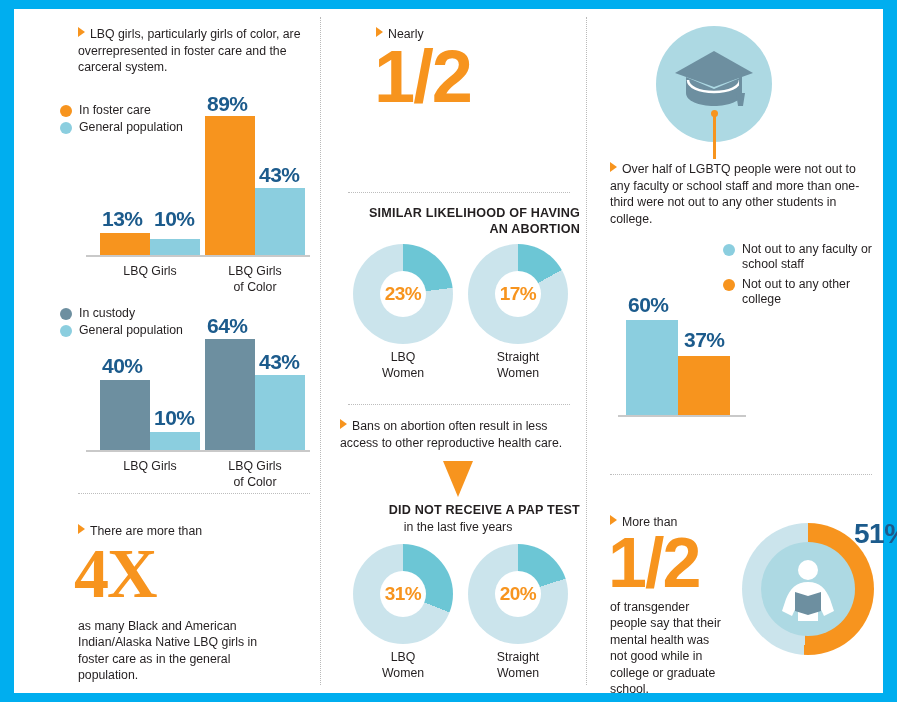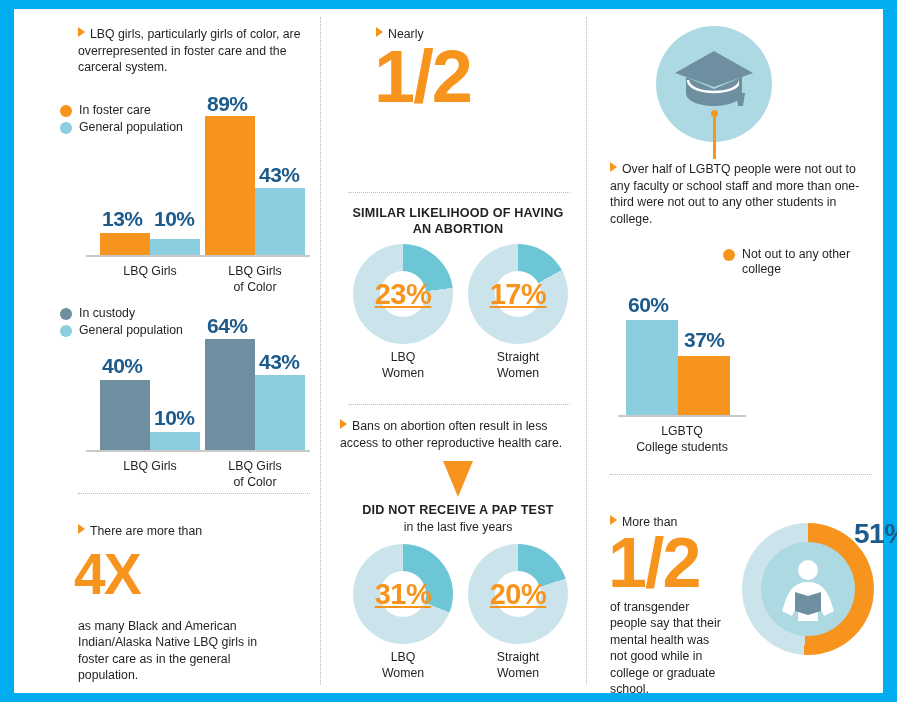--- a/index.html
+++ b/index.html
@@ -78,28 +78,28 @@
     line-height:15.5px;
   }
 
   
   .donut{position:absolute;border-radius:50%;}
   .donut-hole{
     position:absolute;border-radius:50%;background:#fff;
     display:flex;align-items:center;justify-content:center;
   }
   .donut-val{
-    color:#F7941E;font-weight:bold;font-size:29px;letter-spacing:-0.5px;text-decoration:underline;
+    color:#F7941E;font-weight:bold;font-size:19px;letter-spacing:-0.5px;
   }
   .donut-cap{
     position:absolute;text-align:center;font-size:12.3px;color:#231f20;line-height:15.5px;
   }
 
   .sect-title{
-    position:absolute;text-align:center;
+    position:absolute;text-align:right;
     font-weight:bold;font-size:12.6px;color:#231f20;
     letter-spacing:0.2px;line-height:16px;
   }
   .sect-sub{
     position:absolute;text-align:center;font-size:12.3px;color:#231f20;
   }
 
   .capcircle{
     position:absolute;border-radius:50%;background:#ADD9E3;
   }
@@ -192,21 +192,21 @@
         <div>of Color</div>
       </div>
     </div>
 
     <div class="hdiv" style="left:64px;top:484px;width:232px;"></div>
 
     <div style="position:absolute;left:64px;top:514px;width:240px;">
       <p class="body-text" style="margin:0;">
         <span class="tri"></span><span>There are more than</span>
       </p>
-      <div class="bignum" style="font-size:57px;line-height:72px;margin-top:-2px;margin-left:-4px;">4X</div>
+      <div class="bignum" style="font-size:70px;line-height:72px;margin-top:-2px;margin-left:-4px;font-family:Liberation Serif, serif;">4X</div>
       <p class="body-text" style="margin:8px 0 0 0;width:200px;">as many Black and American Indian/Alaska Native LBQ girls in foster care as in the general population.</p>
     </div>
   </div>
 
   <div class="col col-mid">
 
     <div style="position:absolute;left:46px;top:17px;width:200px;">
       <p class="body-text" style="margin:0;">
         <span class="tri"></span><span>Nearly</span>
       </p>
@@ -293,39 +293,39 @@
       </svg>
     </div>
     <div class="stem" style="left:117px;top:105px;height:45px;"></div>
     <div class="stemdot" style="left:115px;top:101px;"></div>
 
     <p class="body-text" style="position:absolute;left:14px;top:152px;width:262px;margin:0;">
       <span class="tri"></span><span>Over half of LGBTQ people were not out to any faculty or school staff and more than one-third were not out to any other students in college.</span>
     </p>
 
     <div style="position:absolute;left:127px;top:233px;width:150px;">
+      <div class="legend-row">
+        <span class="dot" style="background:#8BCEDF;"></span>
+        <span class="legend-label">Not out to any faculty or school staff</span>
+      </div>
       <div class="legend-row" style="margin-top:5px;">
         <span class="dot" style="background:#F7941E;"></span>
         <span class="legend-label">Not out to any other college</span>
       </div>
     </div>
 
     <div class="chart" style="left:10px;top:255px;width:180px;height:190px;">
       <div class="axis" style="left:12px;top:151px;width:128px;"></div>
 
       <div class="bar" style="left:20px;top:56px;width:52px;height:95px;background:#8BCEDF;"></div>
       <div class="barval" style="left:22px;top:29px;">60%</div>
 
       <div class="bar" style="left:72px;top:92px;width:52px;height:59px;background:#F7941E;"></div>
       <div class="barval" style="left:78px;top:64px;">37%</div>
 
-      <div class="barcat" style="left:12px;top:160px;width:128px;">
-        <div>LGBTQ</div>
-        <div>College students</div>
-      </div>
     </div>
 
     <div class="hdiv" style="left:14px;top:465px;width:262px;"></div>
 
     <div style="position:absolute;left:14px;top:505px;width:140px;">
       <p class="body-text" style="margin:0;">
         <span class="tri"></span><span>More than</span>
       </p>
       <div class="bignum" style="font-size:70px;line-height:64px;margin-top:0px;margin-left:-2px;">1/2</div>
       <p class="body-text" style="margin:4px 0 0 0;width:118px;">of transgender people say that their mental health was not good while in college or graduate school.</p>

